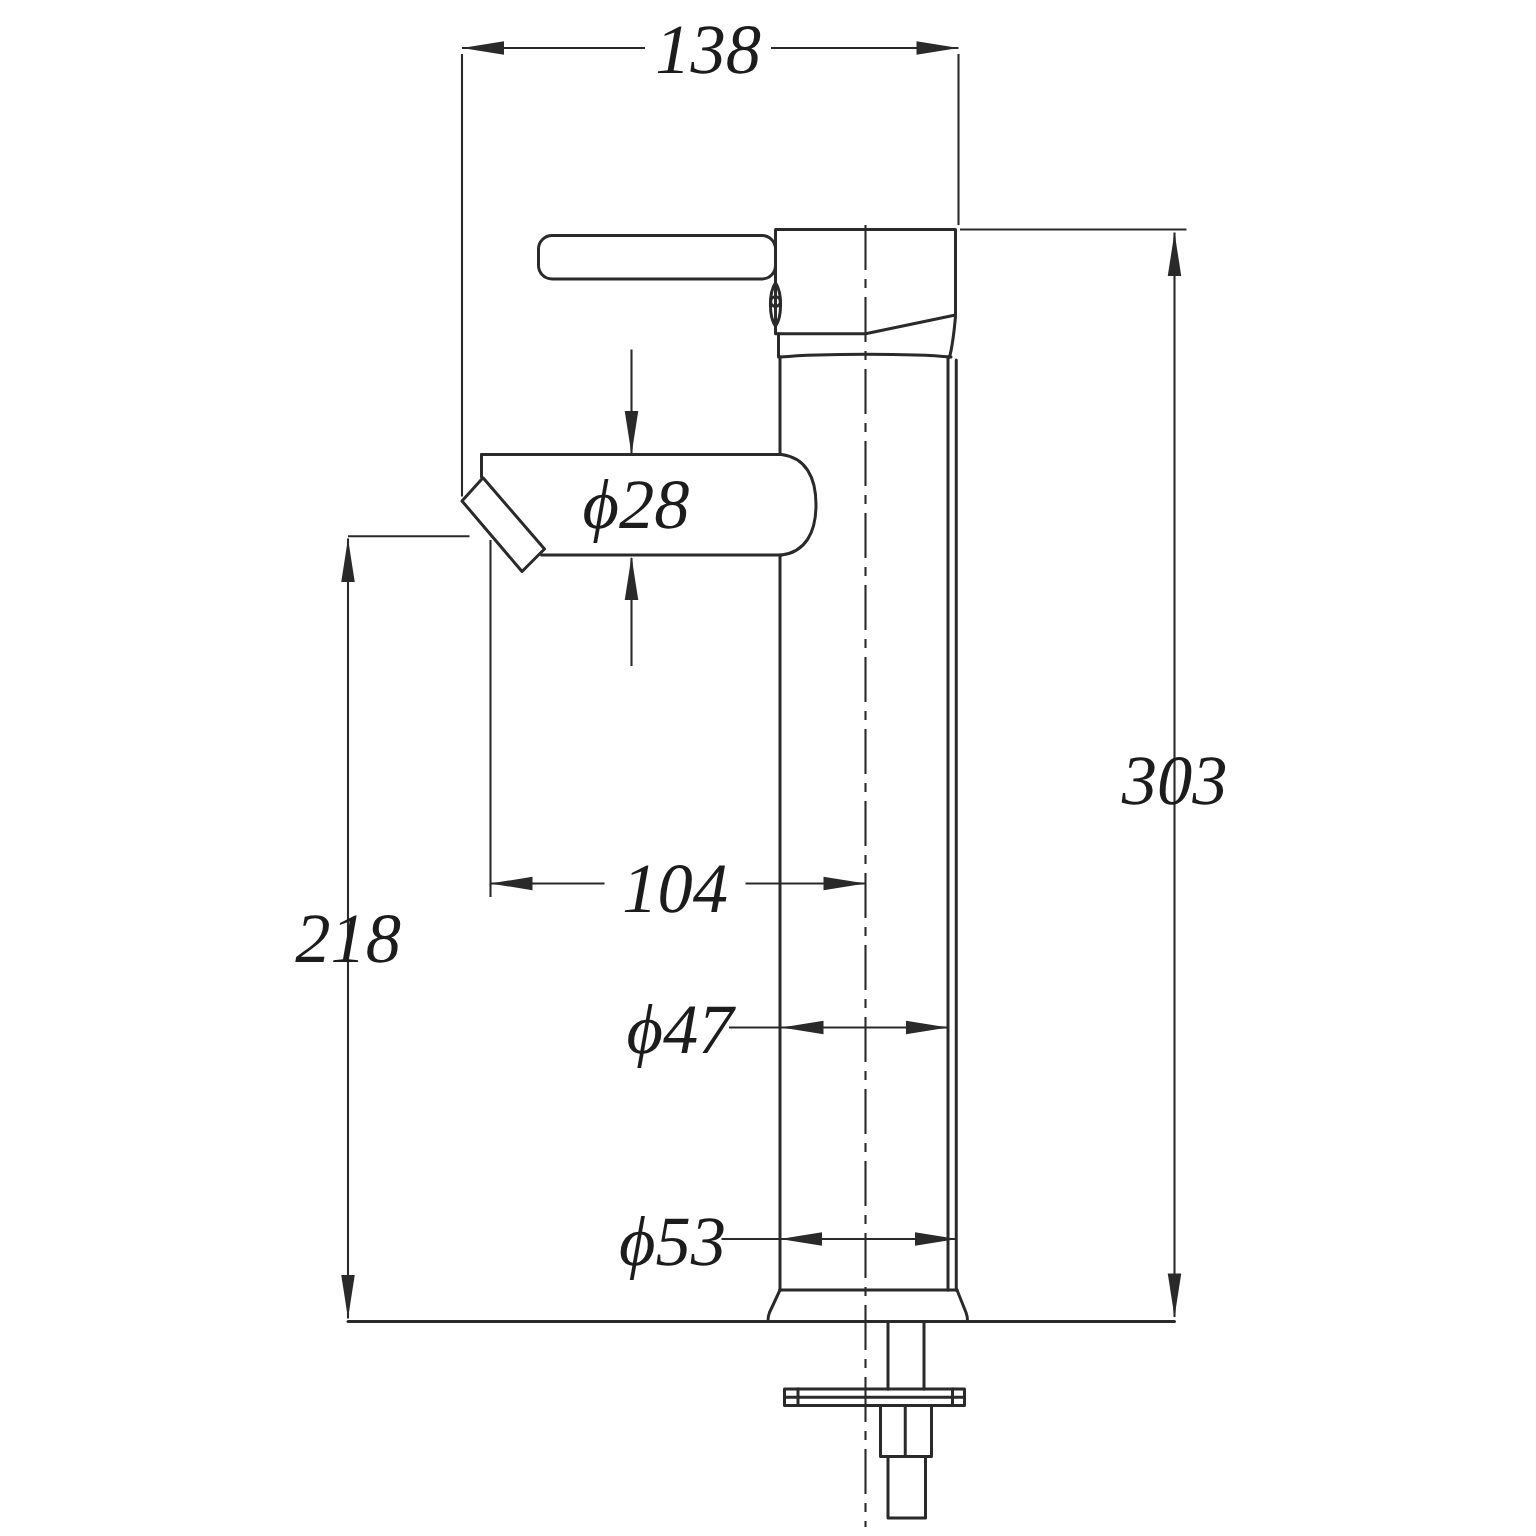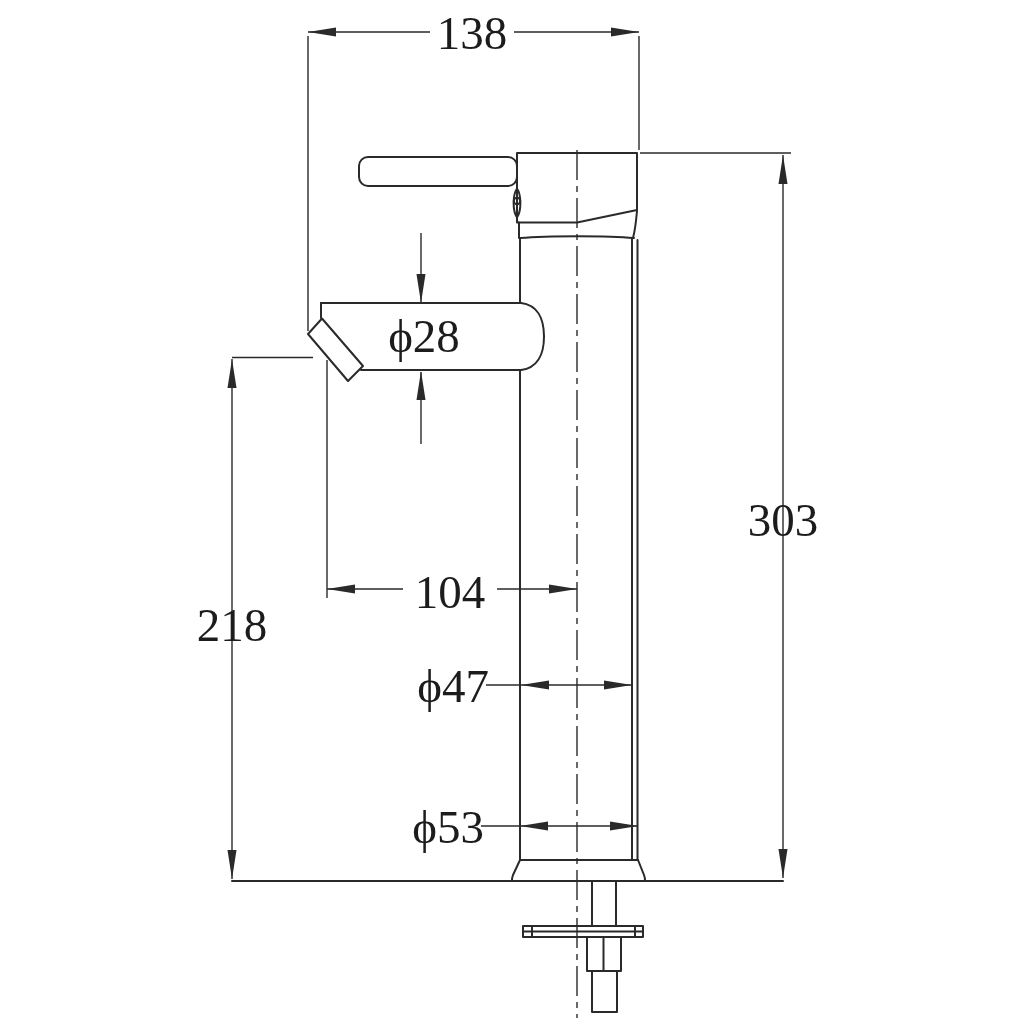--- a/index.html
+++ b/index.html
@@ -6,20 +6,21 @@
     margin: 0;
     padding: 0;
     background: #ffffff;
   }
   .drawing-wrap {
     position: relative;
     width: 1024px;
     height: 1024px;
     background: #ffffff;
     overflow: hidden;
+    font-style: italic;
   }
   svg { display: block; }
   .obj {
     stroke: #2a2a2a;
     stroke-width: 2;
     fill: none;
     stroke-linejoin: round;
     stroke-linecap: round;
   }
   .dim {

